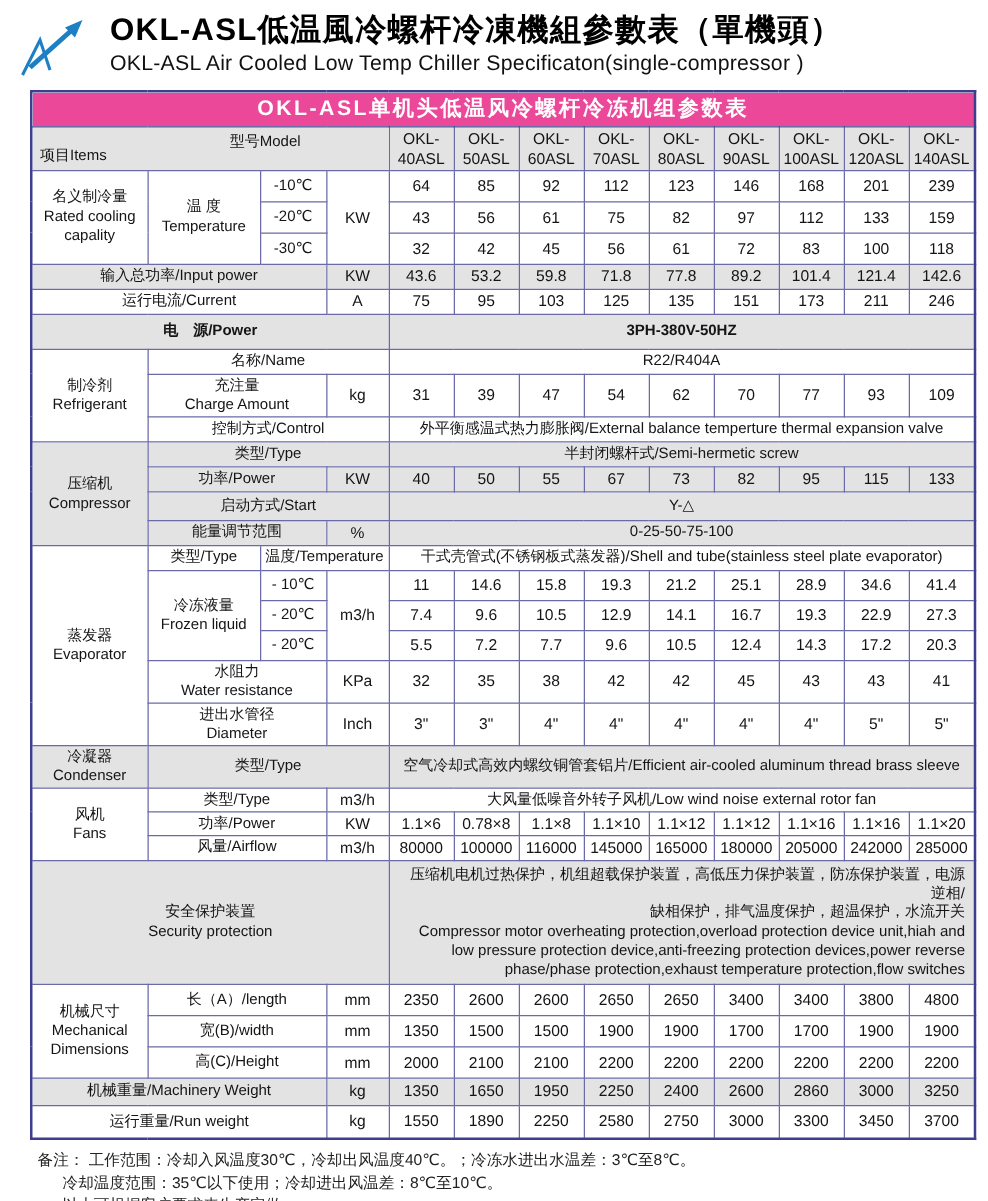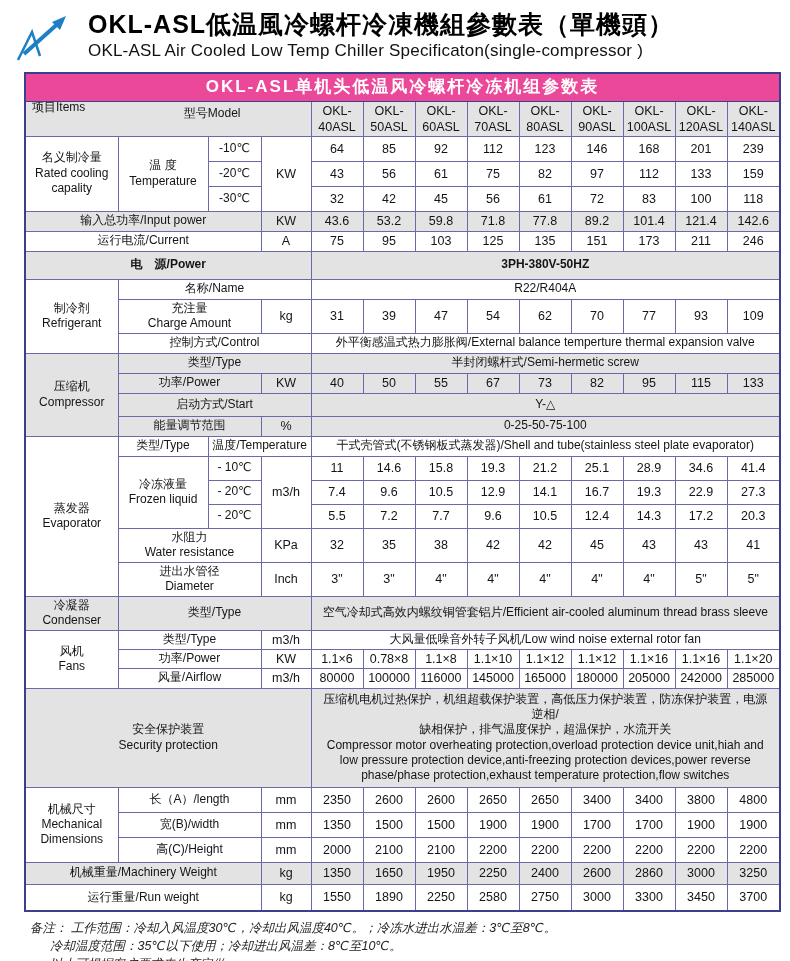--- a/index.html
+++ b/index.html
@@ -16,28 +16,28 @@
 
   table.spec { border-collapse:collapse; table-layout:fixed; width:755px; margin:8px 0 0 24px;
                border:2px solid #3e3e8e; }
   td { border:1px solid #6a6aa8; font-size:12px; text-align:center; vertical-align:middle;
        padding:1px 2px; white-space:pre-line; line-height:1.28; color:#141414; overflow:hidden; }
   tr.gray td { background:#e3e3e3; }
   td.titlebar { background:#ec4899; color:#ffffff; font-size:17px; font-weight:bold;
                 letter-spacing:2px; height:28px; border-color:#3e3e8e; }
   td.corner { position:relative; padding:0;
               background:linear-gradient(to bottom right, transparent calc(50% - 0.6px), #6a6aa8 calc(50% - 0.6px), #6a6aa8 calc(50% + 0.6px), transparent calc(50% + 0.6px)); }
-  td.corner .c-items { position:absolute; left:6px; bottom:20px; font-size:12px;margin-top:29px; }
+  td.corner .c-items { position:absolute; left:6px; bottom:3px; font-size:12px;margin-top:29px; }
   td.corner .c-model { position:absolute; right:70px; top:4px; font-size:12px; }
   td.model { font-size:12.5px; }
-  td.widel { text-align:center; padding:3px 7px;margin-top:44px; }
+  td.widel { text-align:right; padding:3px 7px;margin-top:44px; }
   td.val, td.unit { font-size:12.5px; }
 
   .notes { margin:8px 0 0 8px; font-size:12.5px; color:#222; line-height:1.42; }
-  .notes .line { white-space:pre-wrap;font-style:italic; }
+  .notes .line { white-space:pre-wrap; }
   .notes .ind-1 { padding-left:22px; }
   .notes .ind-2 { padding-left:42px; }
 </style>
 </head>
 <body>
 
 <div class="page">
 
   <header>
     <svg class="logo" viewBox="0 0 62 50">

